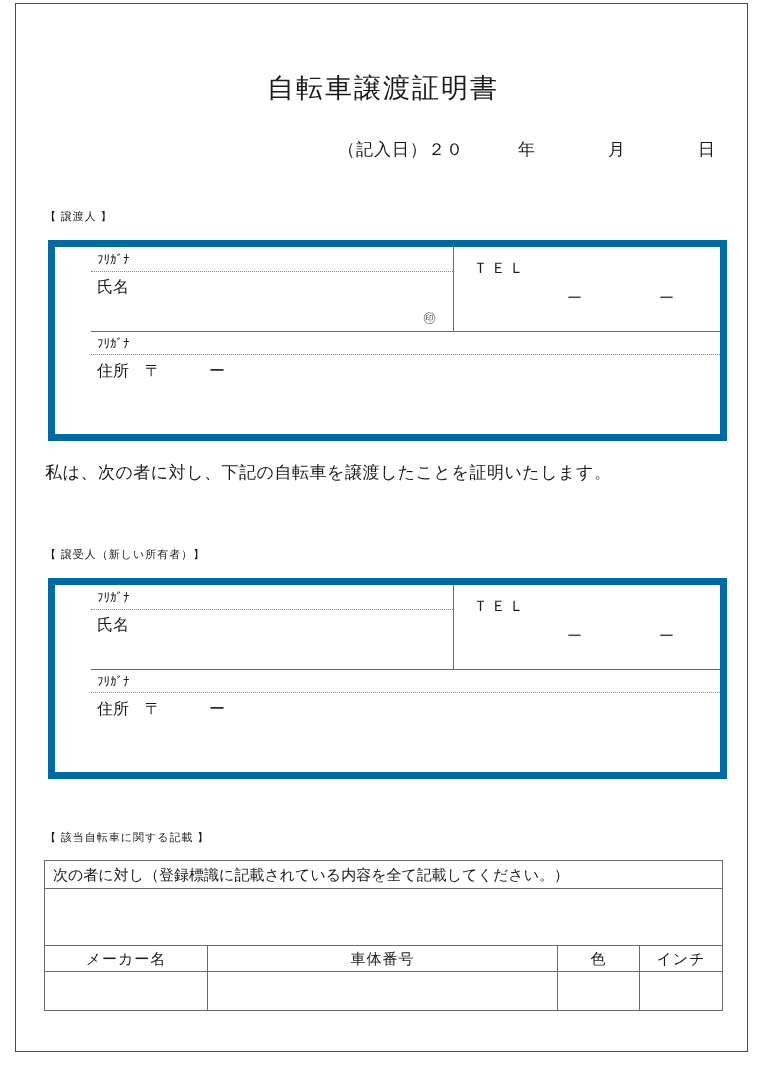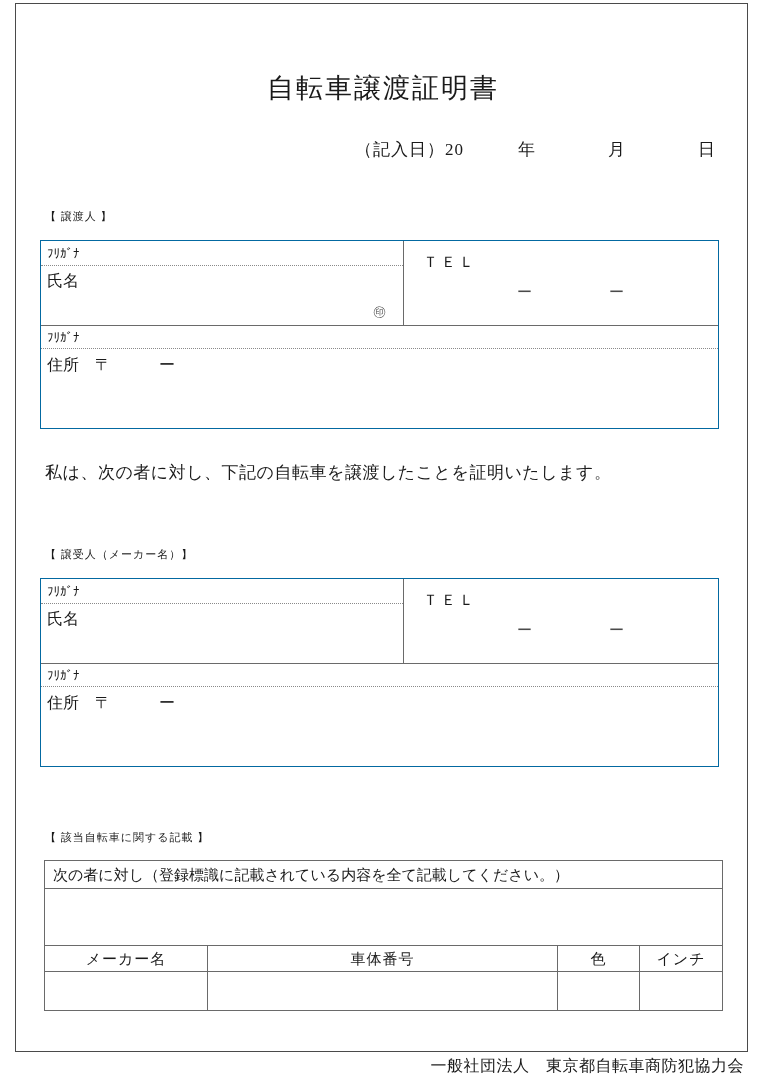--- a/index.html
+++ b/index.html
@@ -66,24 +66,25 @@
     letter-spacing: 1px;
     white-space: pre;
   }
   .sh-transferor { top: 209px; }
   .sh-transferee { top: 547px; }
   .sh-bike       { top: 830px; }
 
   
   .person-block {
     position: absolute;
-    left: 40px;
+    left: 48px;
     width: 679px;
     box-sizing: border-box;
-    border: 1px solid #0369a1;
+    border: 7px solid #0369a1;
+    padding-left: 36px;
   }
   .pb-transferor { top: 240px; }
   .pb-transferee { top: 578px; }
 
   .pb-top {
     display: flex;
     width: 100%;
   }
   .pb-name-col {
     width: 363px;
@@ -229,21 +230,21 @@
 </style>
 </head>
 <body>
 
 <div class="sheet">
 
   <div class="page-frame"></div>
 
   <div class="doc-title">自転車譲渡証明書</div>
 
-  <div class="date-line">（記入日）20　　　年　　　　月　　　　日</div>
+  <div class="date-line">（記入日）２０　　　年　　　　月　　　　日</div>
 
   <div class="section-head sh-transferor">【 譲渡人 】</div>
 
   <div class="person-block pb-transferor">
     <div class="pb-top">
       <div class="pb-name-col">
         <div class="furigana-row">ﾌﾘｶﾞﾅ</div>
         <div class="name-row">
           <span>氏名</span>
           <span class="seal-mark">㊞</span>
@@ -258,21 +259,21 @@
     <div class="pb-addr-wrap">
       <div class="addr-furigana">ﾌﾘｶﾞﾅ</div>
       <div class="addr-row">住所　〒　　　ー</div>
     </div>
   </div>
 
   <div class="body-text">
     <div>私は、次の者に対し、下記の自転車を譲渡したことを証明いたします。</div>
   </div>
 
-  <div class="section-head sh-transferee">【 譲受人（メーカー名）】</div>
+  <div class="section-head sh-transferee">【 譲受人（新しい所有者）】</div>
 
   <div class="person-block pb-transferee">
     <div class="pb-top">
       <div class="pb-name-col">
         <div class="furigana-row">ﾌﾘｶﾞﾅ</div>
         <div class="name-row">
           <span>氏名</span>
         </div>
       </div>
       <div class="pb-tel-col">
@@ -299,15 +300,14 @@
       <div class="bt-cell col-inch">インチ</div>
     </div>
     <div class="bt-row bt-body-row">
       <div class="bt-cell col-maker"></div>
       <div class="bt-cell col-frame"></div>
       <div class="bt-cell col-color"></div>
       <div class="bt-cell col-inch"></div>
     </div>
   </div>
 
-  <div class="footer-org">一般社団法人　東京都自転車商防犯協力会</div>
 
 </div>
 
 </body></html>

